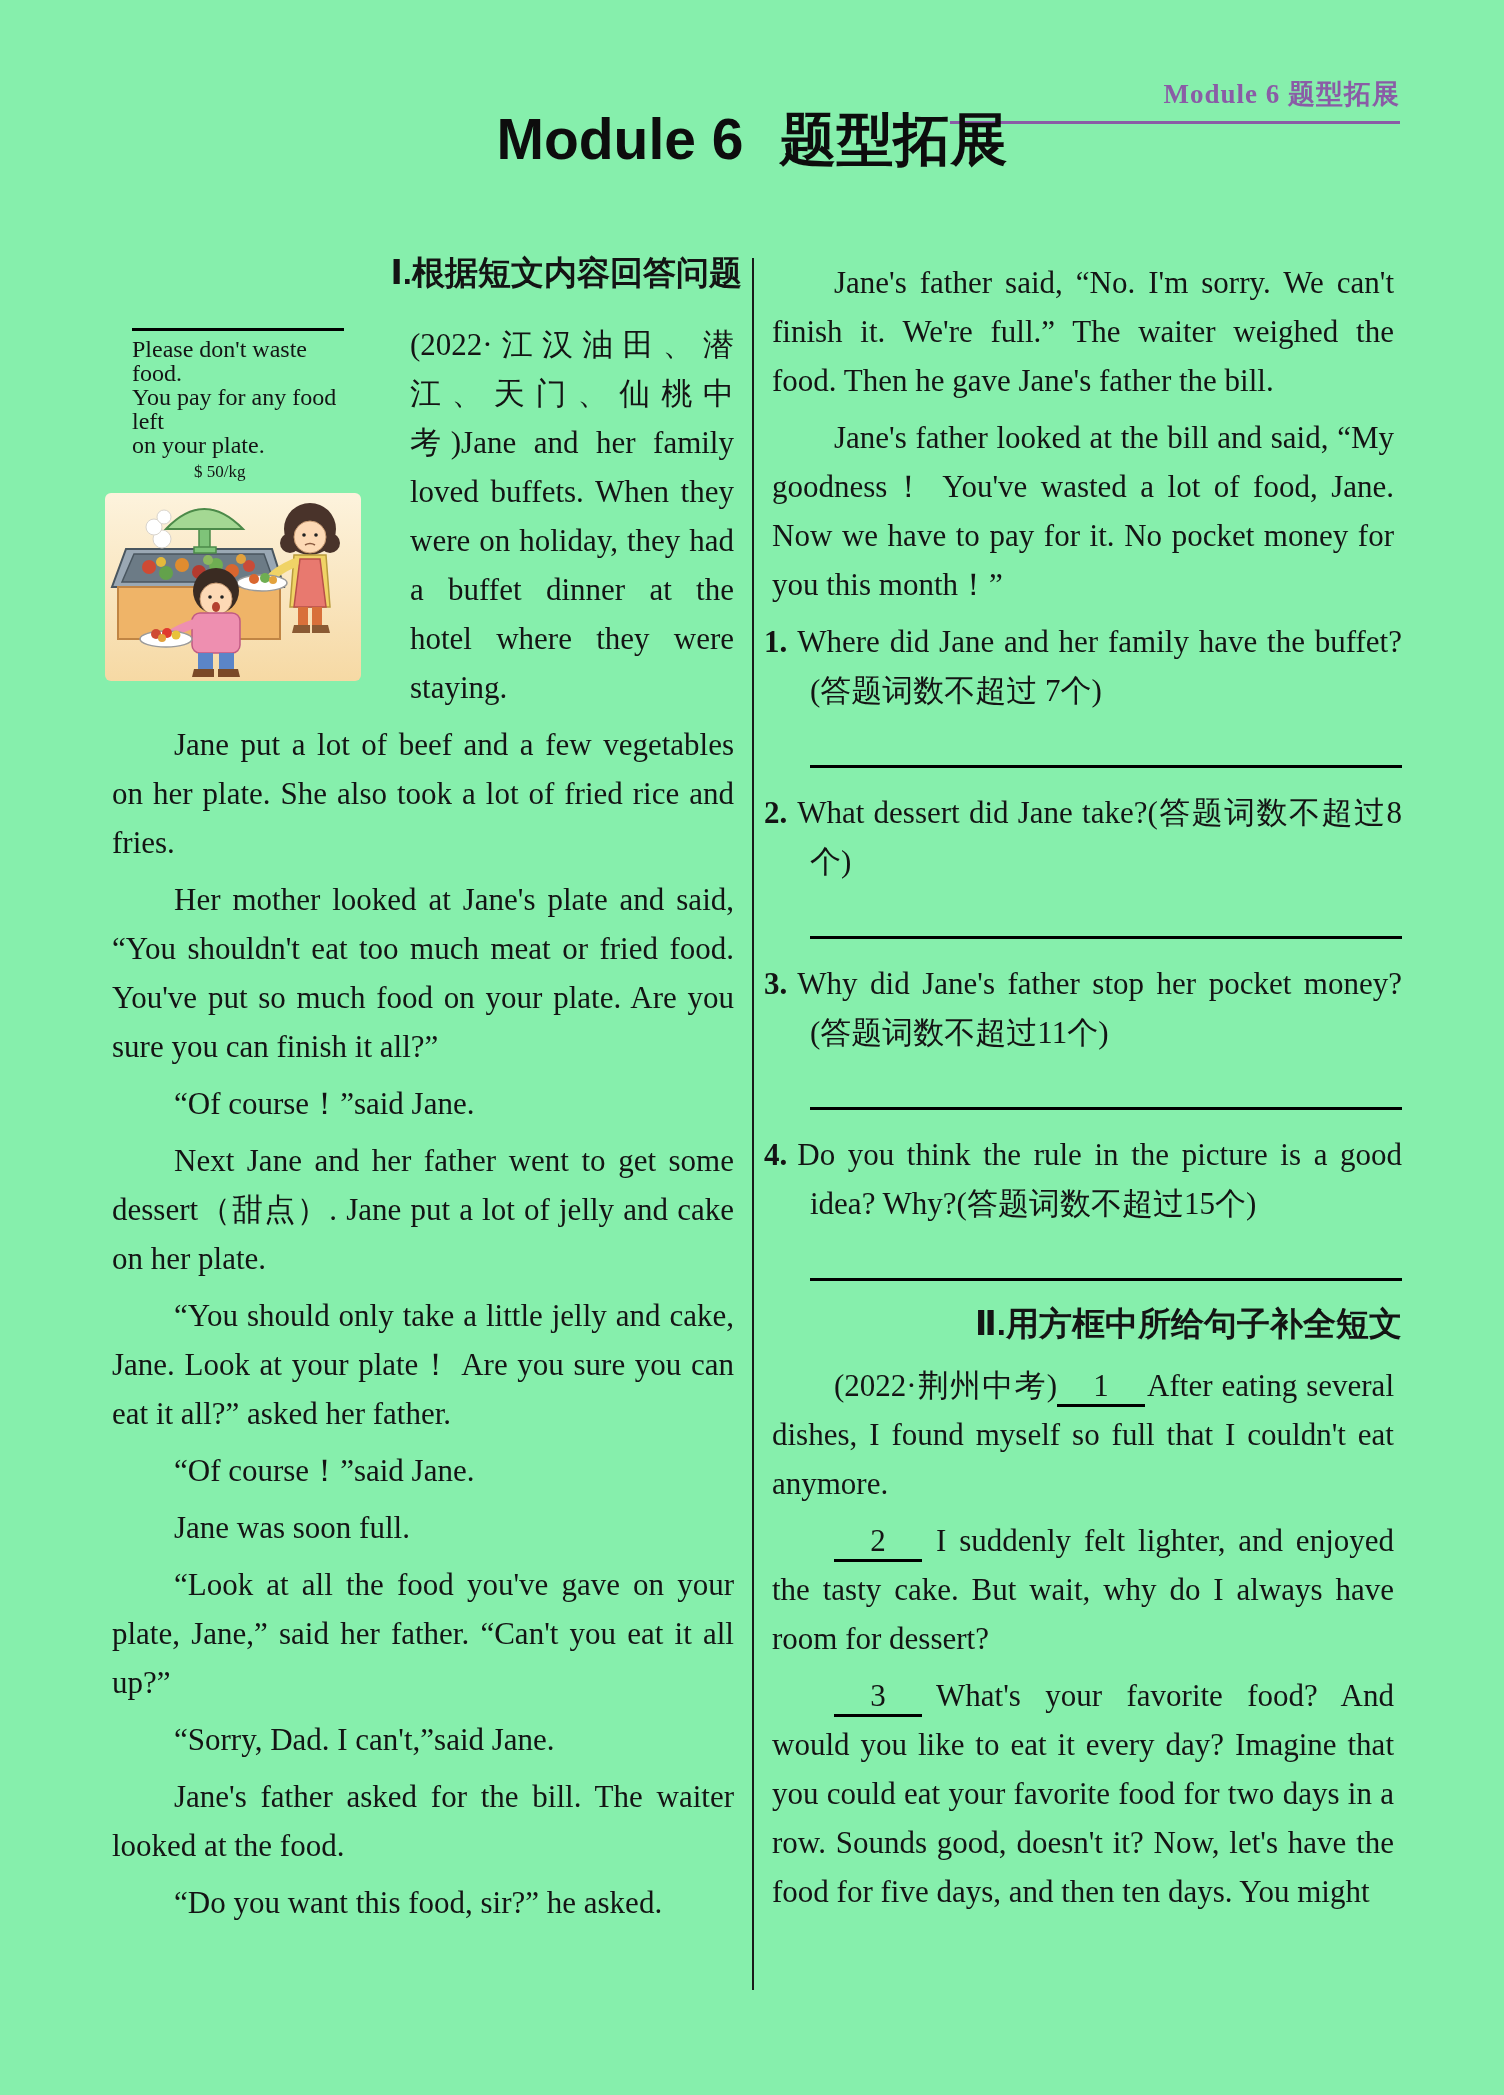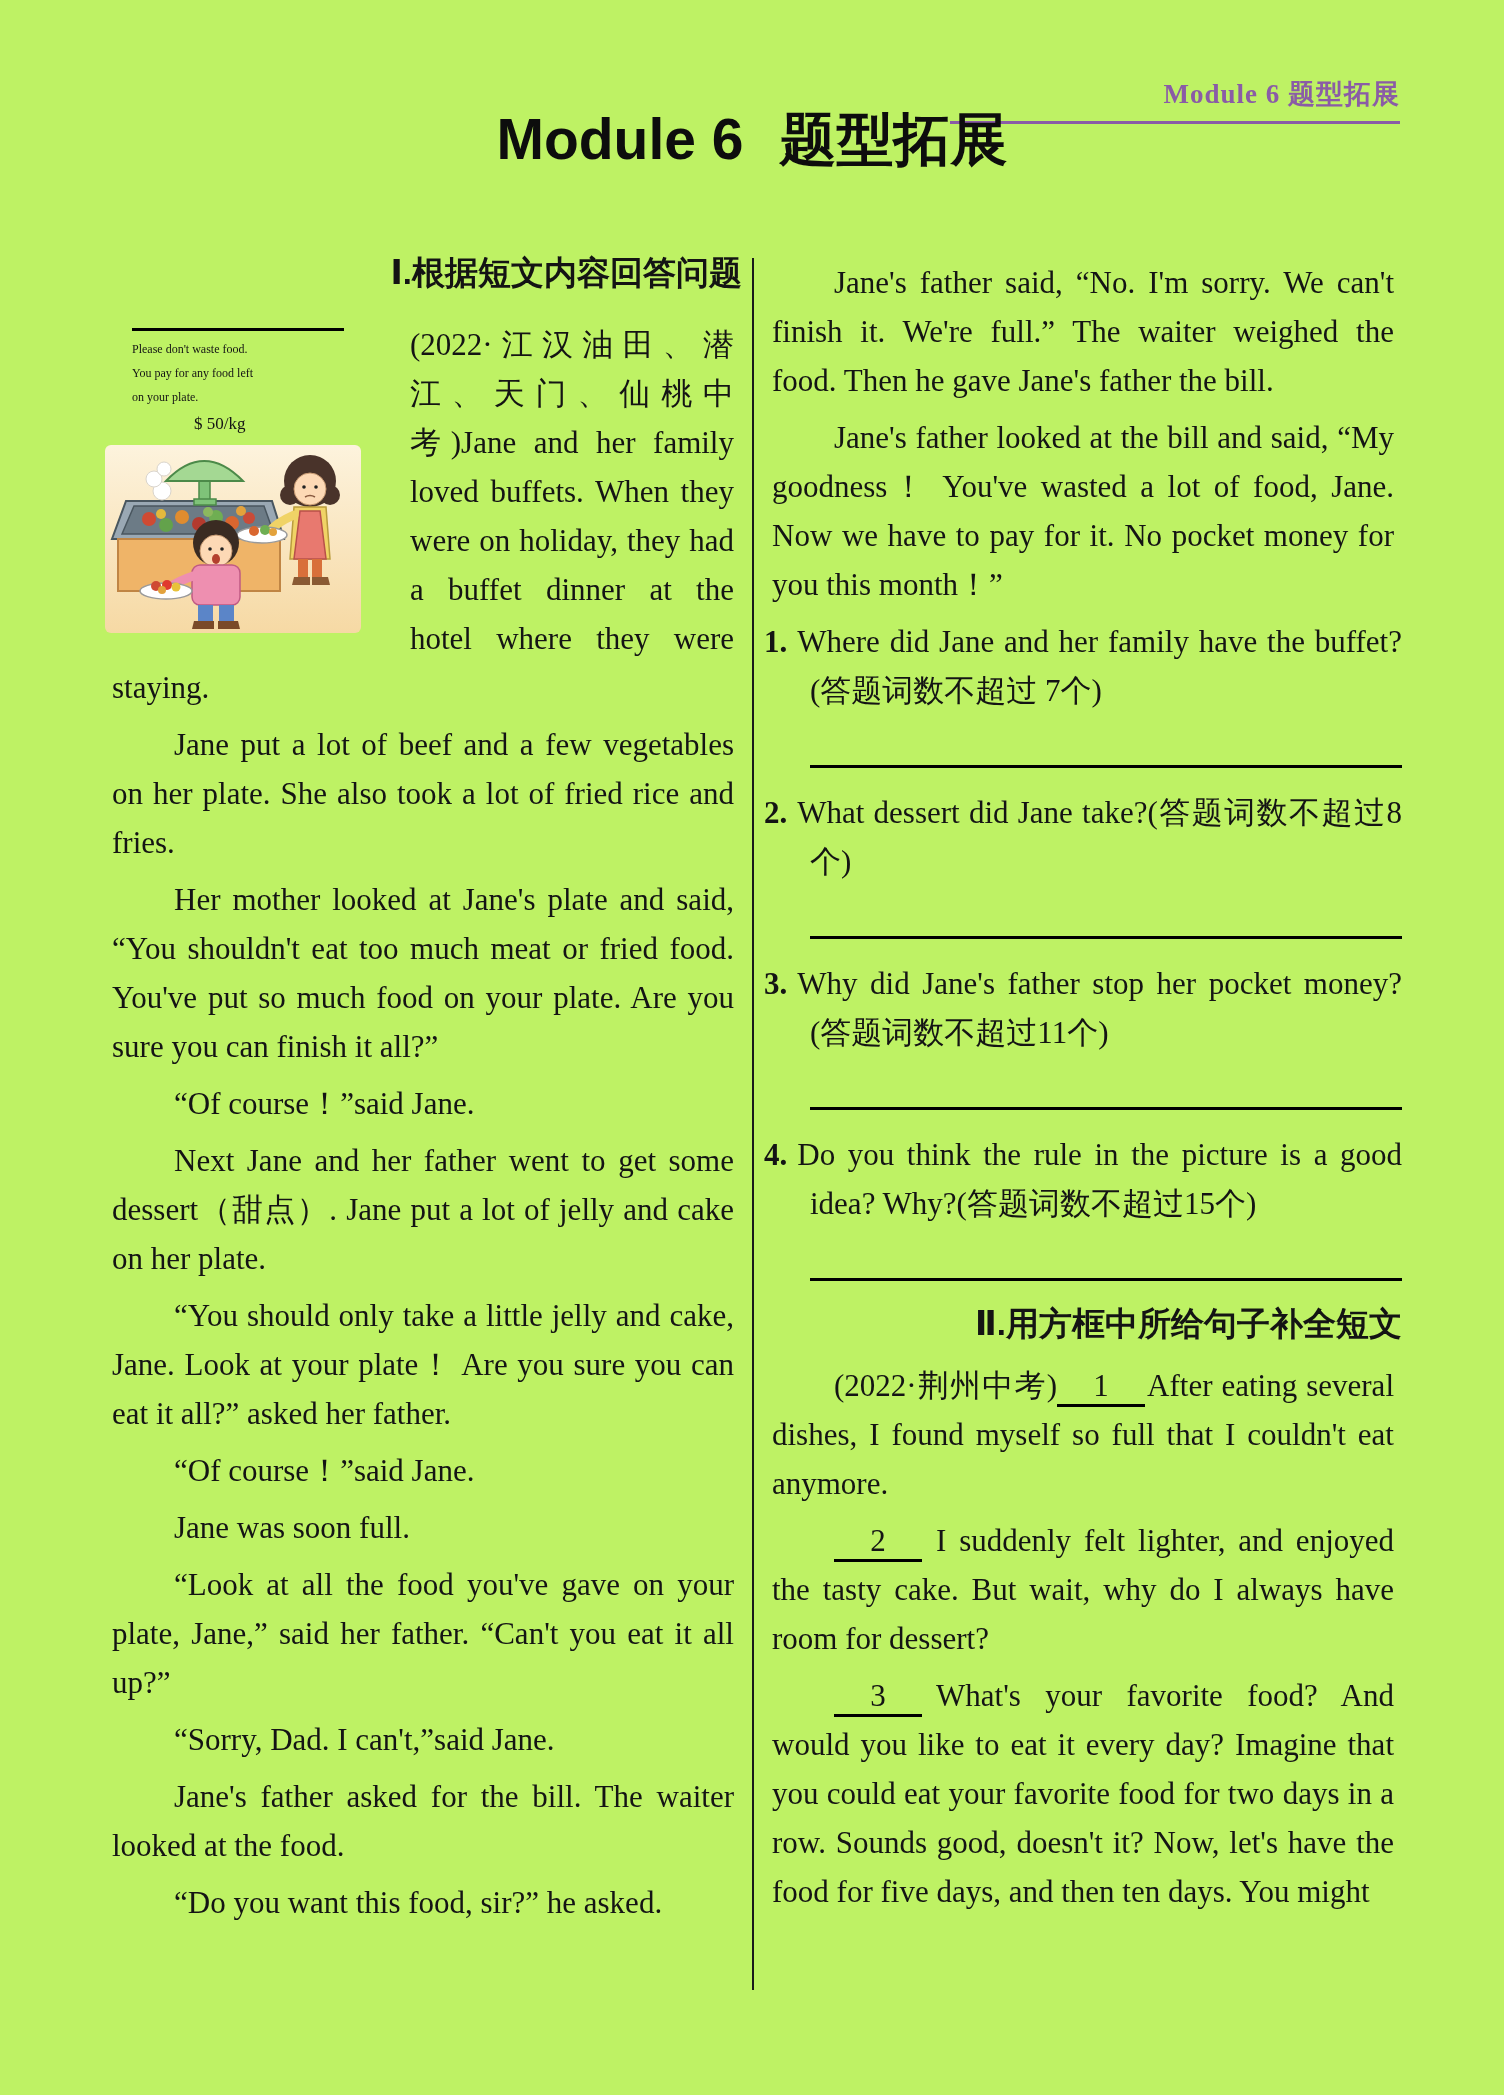--- a/index.html
+++ b/index.html
@@ -1,18 +1,18 @@
 <!DOCTYPE html>
 <html style="--accent: #8a5ca6;"><head>
 <meta charset="utf-8">
 <style>
   :root{ --accent:#8a5ca6; }
   html,body{margin:0;padding:0;background:#ffffff;}
   .page{
-    position:relative;width:1504px;height:2095px;background:#bef264;
+    position:relative;width:1504px;height:2095px;background:#86efac;
     font-family:"Liberation Serif","DejaVu Serif",serif;color:#141414;
     overflow:hidden;
   }
   
   .running-head{
     position:absolute;top:76px;right:104px;width:450px;
     text-align:right;font-weight:bold;font-size:27px;letter-spacing:1px;
     color:var(--accent);border-bottom:3px solid var(--accent);padding-bottom:9px;
   }
   
@@ -35,21 +35,21 @@
     font-family:"Liberation Sans","DejaVu Sans",sans-serif;
     font-size:33px;line-height:46px;font-weight:bold;margin:0 0 24px 0;text-align:right;
   }
   h2.sec2{margin:20px 0 14px 0;}
   .p{margin:8px;padding:0;}
   .indent{text-indent:2em;}
   
   .figure{float:left;width:292px;margin:8px 14px 0 0;}
   .sign{
     margin-left:28px;width:212px;border-top:3px solid #000;padding-top:6px;
-    font-size:12px;line-height:24px;text-align:left;text-indent:0;
+    font-size:24px;line-height:24px;text-align:left;text-indent:0;
   }
   .price{font-size:17px;line-height:26px;margin:2px 0 0 90px;text-align:left;text-indent:0;}
   .fig-svg{display:block;margin-top:2px;}
   
   .question{margin:0;padding-left:46px;text-indent:-46px;}
   .qnum{font-weight:bold;margin-right:10px;}
   .answer-line{margin:16px 0 20px 46px;height:34px;border-bottom:3px solid #000;}
   
   .blank{
     display:inline-block;min-width:88px;border-bottom:3px solid #000;

